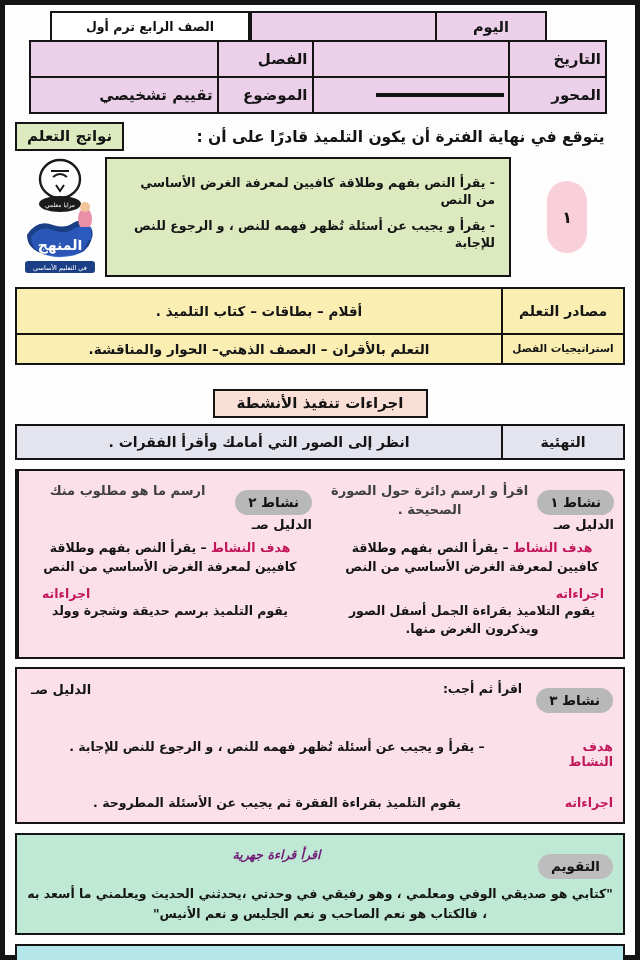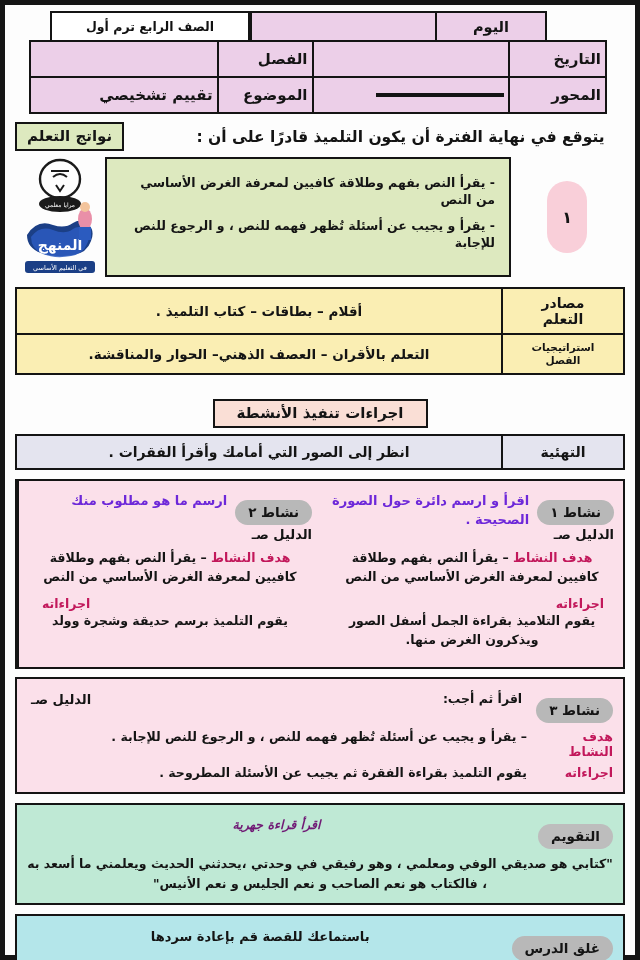--- a/index.html
+++ b/index.html
@@ -158,21 +158,21 @@
     color: #141414;
     text-align: right;
     line-height: 1.35;
   }
 
   
   .res-tbl { margin-top: 10px; }
   .res-tbl td {
     border: 2px solid #141414;
     background: #faeeb3;
-    padding: 6px 16px;
+    padding: 6px 8px;
     font-size: 14px;
     font-weight: bold;
     color: #141414;
     text-align: center;
     vertical-align: middle;
   }
   .res-tbl td.res-lbl { width: 122px; height: 46px; }
   .res-tbl td.res-lbl-sm { width: 122px; font-size: 10.5px; line-height: 1.25; }
   .res-tbl td.res-val { font-size: 13.5px; }
 
@@ -240,21 +240,22 @@
     font-size: 13px;
     font-weight: bold;
     color: #141414;
     margin-top: 2px;
     white-space: nowrap;
   }
   .act-title {
     flex: 1;
     font-size: 13px;
     font-weight: bold;
-    color: #6d28d9;
+    color: #404040;
+    text-align: center;
     line-height: 1.45;
     padding-top: 4px;
   }
   .act-block { margin-top: 7px; }
   .lbl-pink {
     color: #c2185b;
     font-weight: bold;
     font-size: 12.5px;
   }
   .act-text {
@@ -295,22 +296,23 @@
     align-items: baseline;
     gap: 8px;
     margin-top: 5px;
   }
   .act3-row .rlbl { width: 78px; flex-shrink: 0; text-align: right; }
   .act3-row .rtxt {
     flex: 1;
     font-size: 12.5px;
     font-weight: bold;
     color: #141414;
-    text-align: right;
+    text-align: center;
     line-height: 1.45;
+    margin-top: 20px;
   }
 
   
   .eval {
     margin-top: 9px;
     border: 2px solid #141414;
     background: #bfe9d5;
     padding: 7px 10px 10px 10px;
   }
   .eval-top { display: flex; align-items: flex-start; gap: 12px; }

